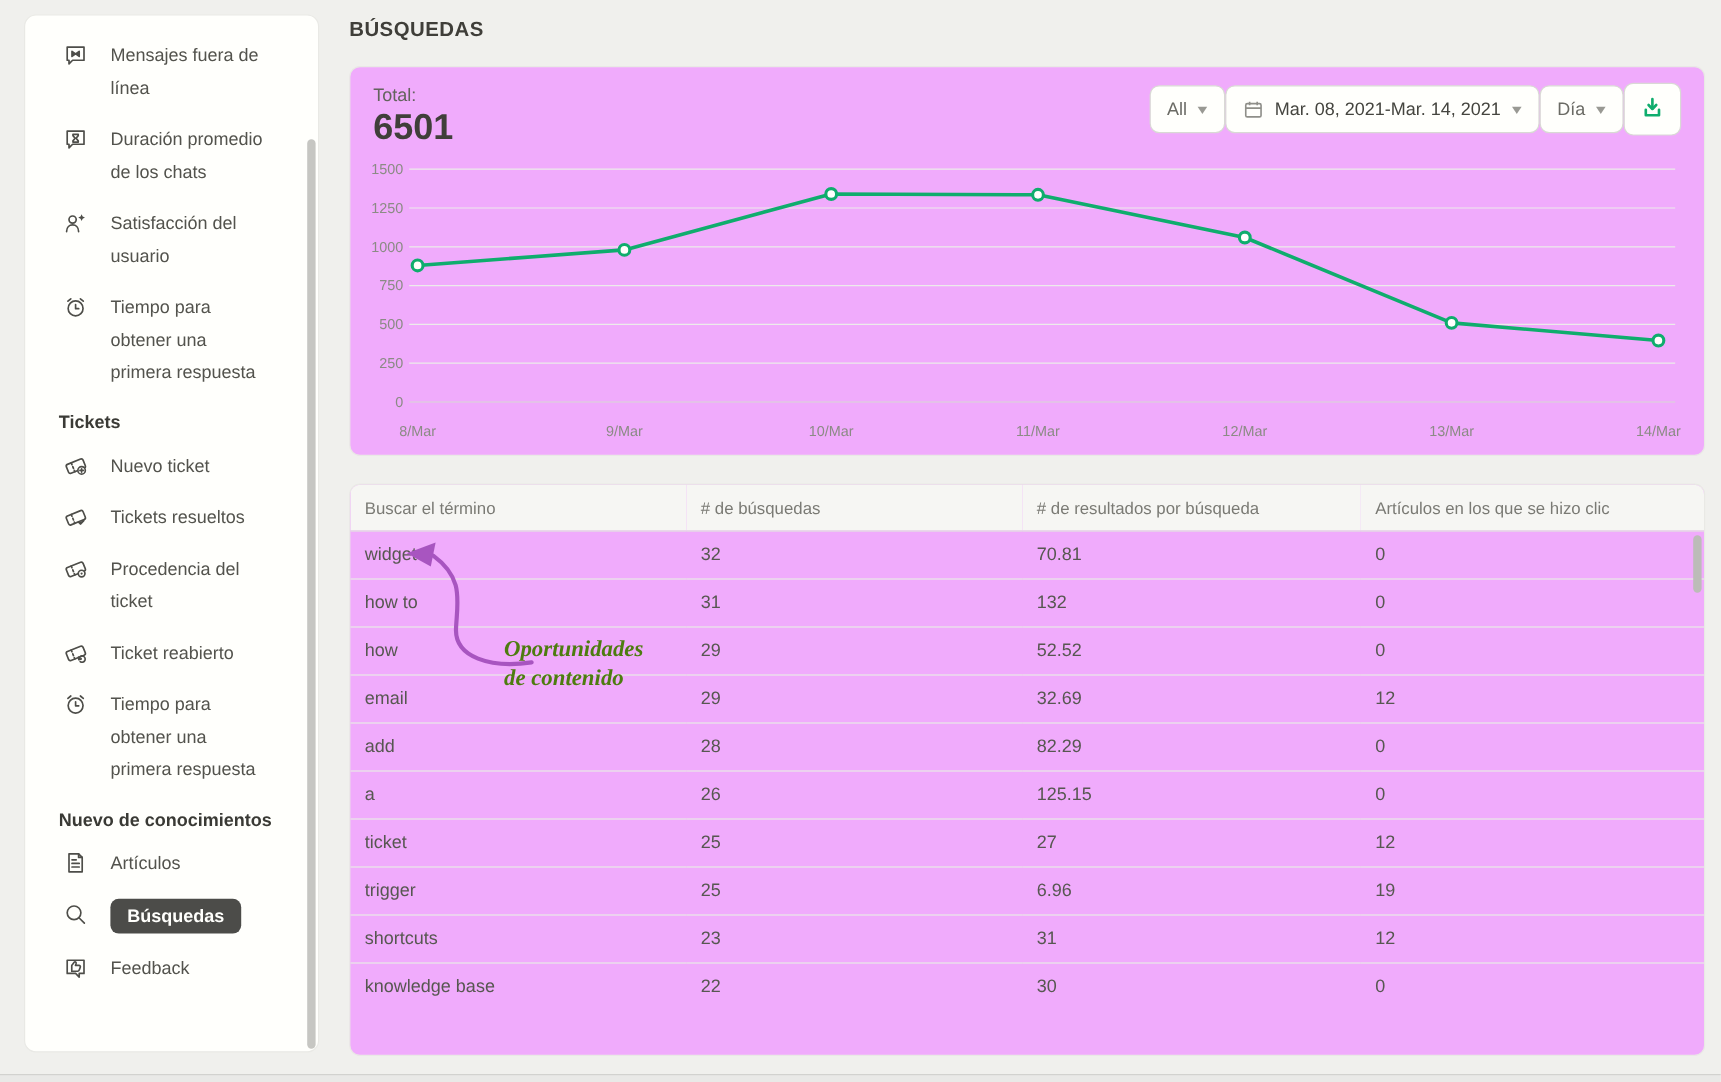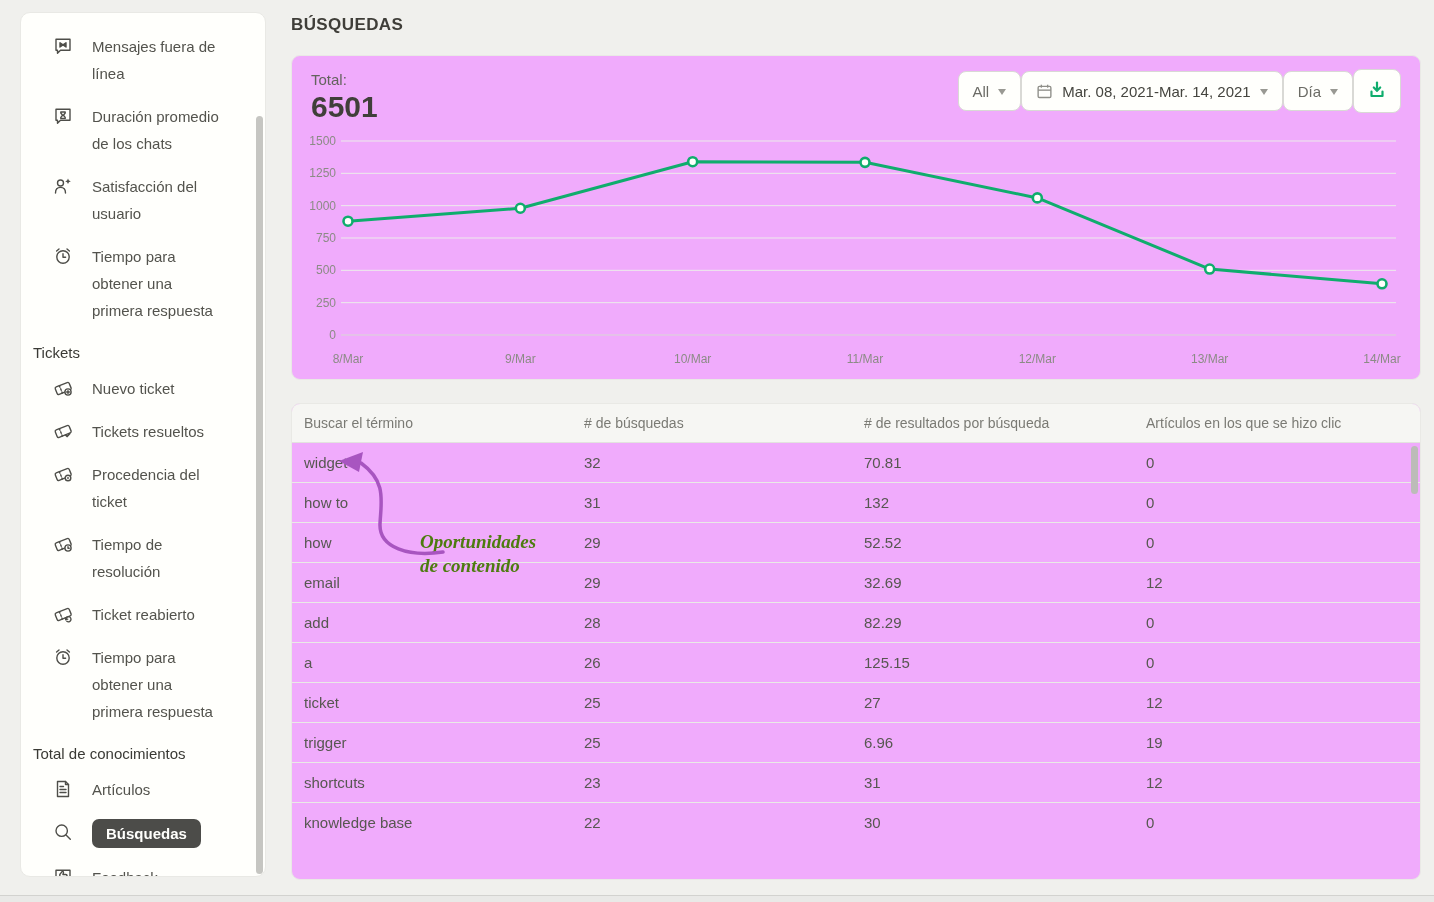--- a/index.html
+++ b/index.html
@@ -9,21 +9,21 @@
   
   .sidebar { position:absolute; left:20px; top:12px; width:246px; height:865px;
              background:#fffffc; border:1px solid #e9e9e5; border-radius:10px; overflow:hidden; }
   .sidebar-nav { padding:12px 0 10px 0; }
   .side-item { display:flex; align-items:flex-start; padding:8px 0 8px 32px; cursor:pointer; }
   .side-icon { width:20px; height:20px; flex:0 0 20px; margin-top:3px; }
   .side-icon svg { width:20px; height:20px; display:block; }
   .side-label { margin-left:19px; width:132px; font-size:15px; line-height:27px; color:#53534d; }
   .side-label.pill { width:auto; background:#4c4c49; color:#fffffc; font-weight:700;
                      padding:0 14px; border-radius:7px; line-height:29px; }
-  .side-section { font-size:15px; font-weight:400; color:#3a3a35; padding:12px 0 6px 12px; }
+  .side-section { font-size:15px; font-weight:700; color:#3a3a35; padding:12px 0 6px 28px; }
   .side-scrollbar { position:absolute; right:2px; top:103px; bottom:2px; width:7px;
                     background:#c6c6c2; border-radius:4px; }
 
   
   .main { position:absolute; left:291px; top:0; width:1130px; height:902px; }
   .page-title { font-size:17px; font-weight:700; letter-spacing:.4px; color:#3f3e39; position:absolute; top:15px; left:0; }
 
   .card { position:absolute; left:0; width:1130px; background:#f0abfc; border:1px solid #e9e9e5; border-radius:9px; }
   .chart-card { top:55px; height:325px; }
   .table-card { top:403px; height:477px; overflow:hidden; }
@@ -153,51 +153,38 @@
         </span>
         <span class="side-label">Procedencia del ticket</span>
       </div>
       <div class="side-item">
         <span class="side-icon">
           <svg viewBox="0 0 20 20" fill="none" stroke="#4e4e49" stroke-width="1.4" stroke-linecap="round" stroke-linejoin="round">
             <g transform="rotate(-22 10 10)">
               <rect x="2.5" y="6.5" width="15" height="8" rx="1.6"></rect>
               <line x1="7.5" y1="6.5" x2="7.5" y2="14.5" stroke-dasharray="1.6 1.8"></line>
             </g>
-            <circle cx="15" cy="14" r="3.1" fill="#fffffc"></circle>
-            <path d="M15 12.7 v1.5 h1.2"></path>
-          </svg>
-        </span>
-        <span class="side-label">Tiempo de resolución</span>
-      </div>
-      <div class="side-item">
-        <span class="side-icon">
-          <svg viewBox="0 0 20 20" fill="none" stroke="#4e4e49" stroke-width="1.4" stroke-linecap="round" stroke-linejoin="round">
-            <g transform="rotate(-22 10 10)">
-              <rect x="2.5" y="6.5" width="15" height="8" rx="1.6"></rect>
-              <line x1="7.5" y1="6.5" x2="7.5" y2="14.5" stroke-dasharray="1.6 1.8"></line>
-            </g>
             <path d="M12.8 15.5 a2.6 2.6 0 1 1 1 1.8"></path>
             <path d="M12.4 13.6 l0.3 2.1 2 -0.6" fill="#4e4e49"></path>
           </svg>
         </span>
         <span class="side-label">Ticket reabierto</span>
       </div>
       <div class="side-item">
         <span class="side-icon">
           <svg viewBox="0 0 20 20" fill="none" stroke="#4e4e49" stroke-width="1.4" stroke-linecap="round" stroke-linejoin="round">
             <circle cx="10" cy="11" r="6.2"></circle>
             <path d="M10 7.8 v3.4 h2.6"></path>
             <path d="M3.6 5 L6 3"></path>
             <path d="M16.4 5 L14 3"></path>
           </svg>
         </span>
         <span class="side-label">Tiempo para obtener una primera respuesta</span>
       </div>
-      <div class="side-section">Total de conocimientos</div>
+      <div class="side-section">Nuevo de conocimientos</div>
       <div class="side-item">
         <span class="side-icon">
           <svg viewBox="0 0 20 20" fill="none" stroke="#4e4e49" stroke-width="1.4" stroke-linecap="round" stroke-linejoin="round">
             <path d="M4.5 2.5 h8 l3 3 v12 h-11 z"></path>
             <path d="M12.5 2.5 v3 h3"></path>
             <path d="M7 7.5 h3.5 M7 10.5 h6 M7 13.5 h6"></path>
           </svg>
         </span>
         <span class="side-label">Artículos</span>
       </div>

